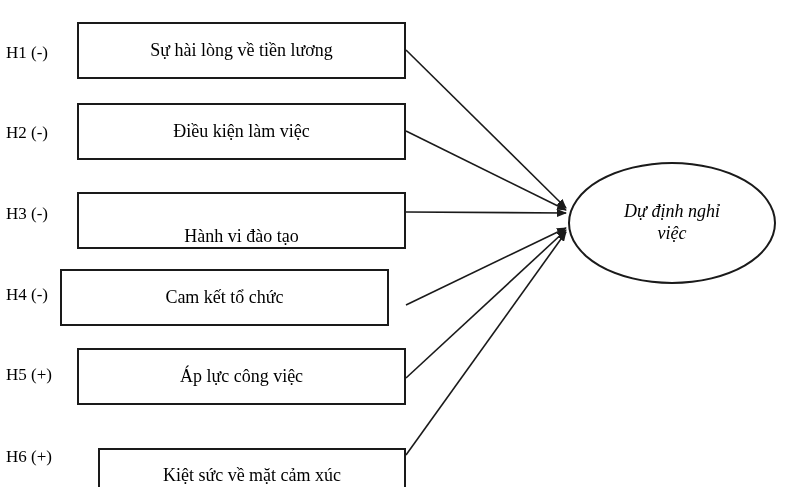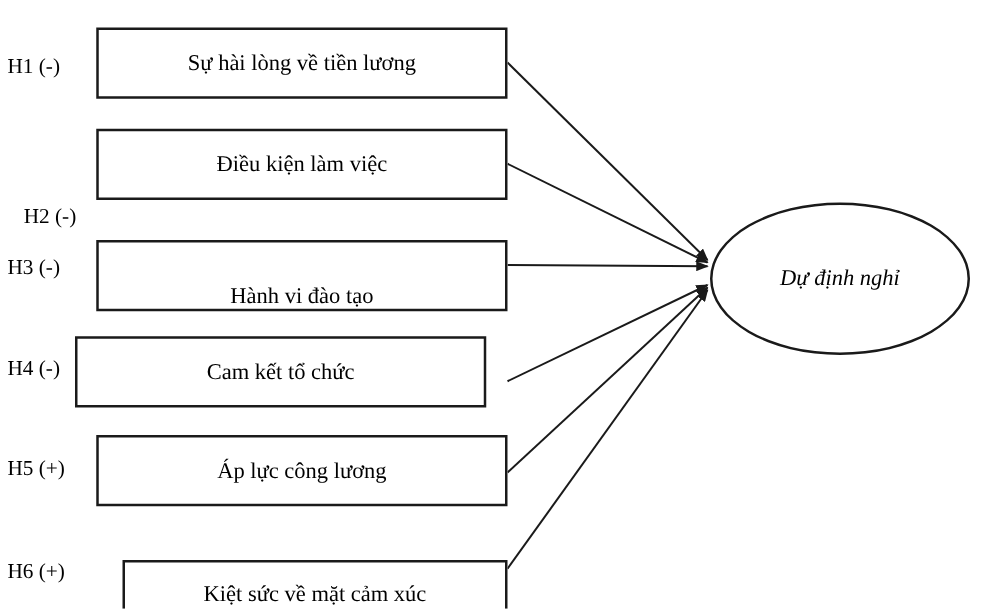--- a/index.html
+++ b/index.html
@@ -80,21 +80,21 @@
     </defs>
     <line x1="406" y1="50" x2="566" y2="208" stroke="#1a1a1a" stroke-width="1.6" marker-end="url(#arrowhead)"></line>
     <line x1="406" y1="131" x2="566" y2="210" stroke="#1a1a1a" stroke-width="1.6" marker-end="url(#arrowhead)"></line>
     <line x1="406" y1="212" x2="566" y2="213" stroke="#1a1a1a" stroke-width="1.6" marker-end="url(#arrowhead)"></line>
     <line x1="406" y1="305" x2="566" y2="228" stroke="#1a1a1a" stroke-width="1.6" marker-end="url(#arrowhead)"></line>
     <line x1="406" y1="378" x2="566" y2="230" stroke="#1a1a1a" stroke-width="1.6" marker-end="url(#arrowhead)"></line>
     <line x1="406" y1="455" x2="566" y2="232" stroke="#1a1a1a" stroke-width="1.6" marker-end="url(#arrowhead)"></line>
   </svg>
 
   <div class="hyp-label" style="left:6px; top:43px;">H1 (-)</div>
-  <div class="hyp-label" style="left:19px; top:123px;margin-top:40px;">H2 (-)</div>
+  <div class="hyp-label" style="left:6px; top:123px;">H2 (-)</div>
   <div class="hyp-label" style="left:6px; top:204px;">H3 (-)</div>
   <div class="hyp-label" style="left:6px; top:285px;">H4 (-)</div>
   <div class="hyp-label" style="left:6px; top:365px;">H5 (+)</div>
   <div class="hyp-label" style="left:6px; top:447px;">H6 (+)</div>
 
   <div class="factor-box" style="left:77px; top:22px;  width:329px; height:57px;">
     <span>Sự hài lòng về tiền lương</span>
   </div>
 
   <div class="factor-box" style="left:77px; top:103px; width:329px; height:57px;">
@@ -103,26 +103,27 @@
 
   <div class="factor-box" style="left:77px; top:192px; width:329px; height:57px;align-items:flex-end;">
     <span>Hành vi đào tạo</span>
   </div>
 
   <div class="factor-box" style="left:60px; top:269px; width:329px; height:57px;">
     <span>Cam kết tổ chức</span>
   </div>
 
   <div class="factor-box" style="left:77px; top:348px; width:329px; height:57px;">
-    <span>Áp lực công lương</span>
+    <span>Áp lực công việc</span>
   </div>
 
   <div class="factor-box" style="left:98px; top:448px; width:308px; height:55px;">
     <span>Kiệt sức về mặt cảm xúc</span>
   </div>
 
   <div class="outcome-ellipse" style="left:568px; top:162px; width:208px; height:122px;font-style:italic;">
     <div>
       <span>Dự định nghỉ</span>
+      <span>việc</span>
     </div>
   </div>
 
 </div>
 
 </body></html>

